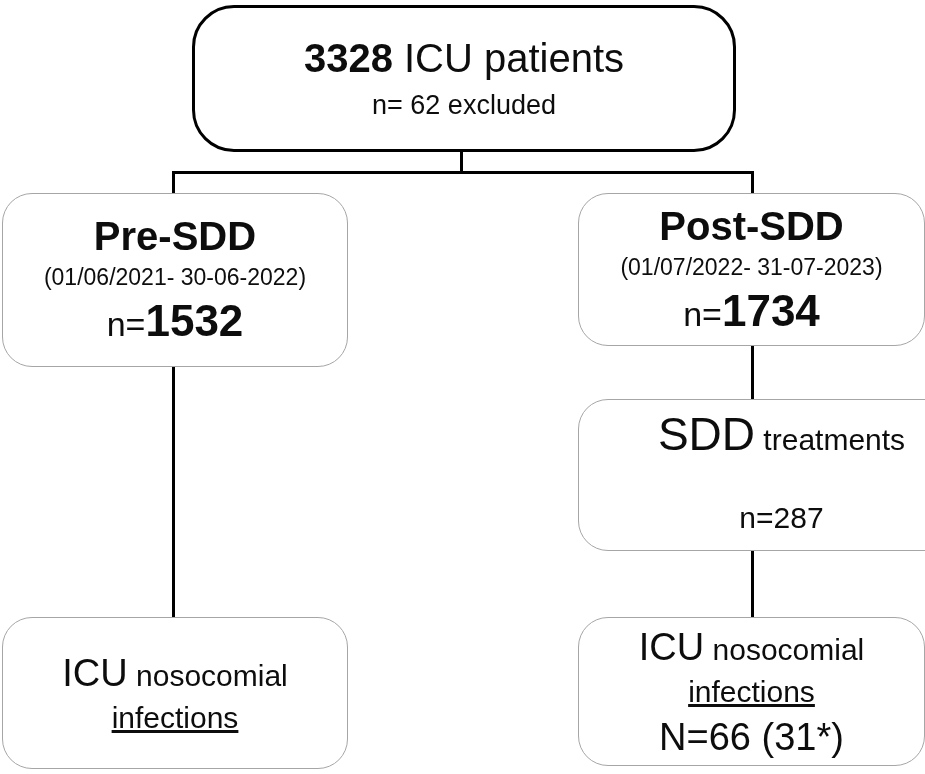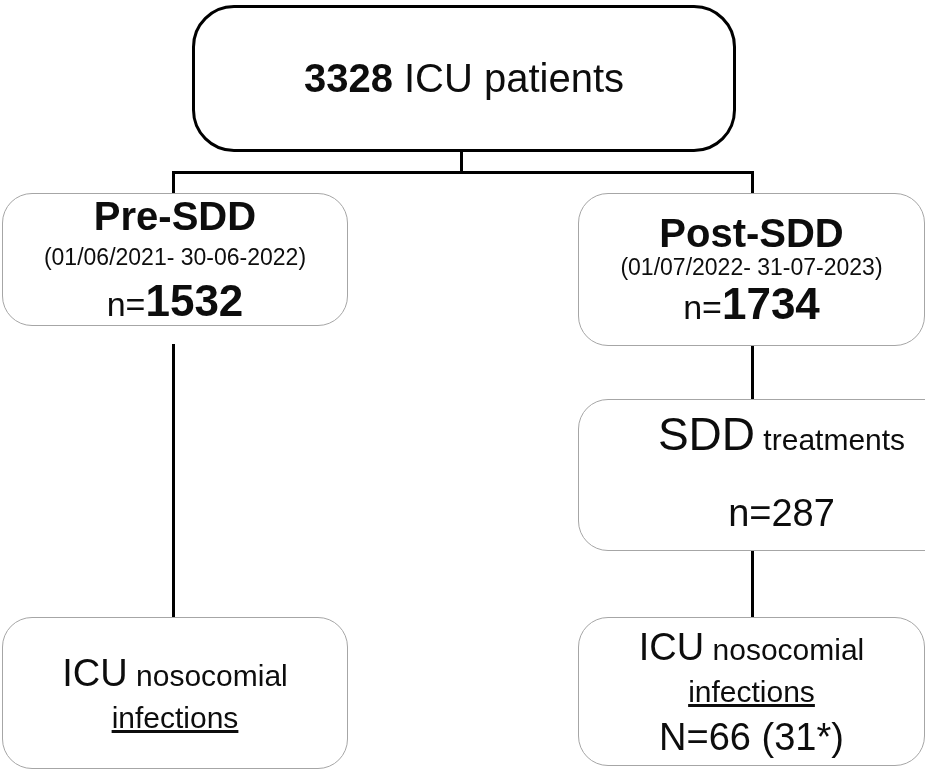--- a/index.html
+++ b/index.html
@@ -42,32 +42,32 @@
   .box.light {
     border: 1.5px solid #a6a6a6;
     border-radius: 30px;
   }
   
   .topbox      { left: 192px; top: 5px;  width: 544px; height: 147px; gap: 10px; }
   .topbox .l1  { font-size: 40px; }
   .topbox .l1 .b { font-weight: bold; }
   .topbox .l2  { font-size: 27px; }
   
-  .prebox   { left: 2px;   top: 193px; width: 346px; height: 133px; gap: 7px; }
-  .postbox  { left: 578px; top: 193px; width: 347px; height: 153px; }
+  .prebox   { left: 2px;   top: 193px; width: 346px; height: 174px; gap: 7px; }
+  .postbox  { left: 578px; top: 193px; width: 347px; height: 153px; gap: 7px; }
   .period-title { font-size: 40px; font-weight: bold; }
   .period-dates { font-size: 23px; }
   .nline        { font-size: 34px; }
   .nline .b     { font-size: 44px; font-weight: bold; }
   
   .sddbox { left: 578px; top: 399px; width: 407px; height: 152px;
             justify-content: space-between; padding: 10px 0 16px 0; }
   .sddbox .l1 .big   { font-size: 46px; }
   .sddbox .l1 .small { font-size: 30px; }
-  .sddbox .l2        { font-size: 38px; }
+  .sddbox .l2        { font-size: 30px; }
   
   .icubox { gap: 8px; padding-top: 2px; text-align: right; }
   .icuL   { left: 2px;   top: 617px; width: 346px; height: 152px; }
   .icuR   { left: 578px; top: 617px; width: 347px; height: 149px; }
   .icubox .l1 .big   { font-size: 38px; }
   .icubox .l1 .small { font-size: 30px; }
   .icubox .l2        { font-size: 30px; text-decoration: underline; }
   .icubox .l3        { font-size: 38px; }
 </style>
 </head>
@@ -78,20 +78,21 @@
   <div class="conn v" style="left:460px; top:150px; height:24px;"></div>
   <div class="conn h" style="left:172px; top:171px; width:582px;"></div>
   <div class="conn v" style="left:172px; top:171px; height:24px;"></div>
   <div class="conn v" style="left:751px; top:171px; height:24px;"></div>
   <div class="conn v" style="left:172px; top:344px; height:275px;"></div>
   <div class="conn v" style="left:751px; top:344px; height:57px;"></div>
   <div class="conn v" style="left:751px; top:549px; height:70px;"></div>
 
   <div class="box dark topbox">
     <div class="l1"><span class="b">3328</span><span> ICU patients</span></div>
+    <div class="l2">n= 62 excluded</div>
   </div>
 
   <div class="box light prebox">
     <div class="period-title">Pre-SDD</div>
     <div class="period-dates">(01/06/2021- 30-06-2022)</div>
     <div class="nline"><span>n=</span><span class="b">1532</span></div>
   </div>
 
   <div class="box light postbox">
     <div class="period-title">Post-SDD</div>

